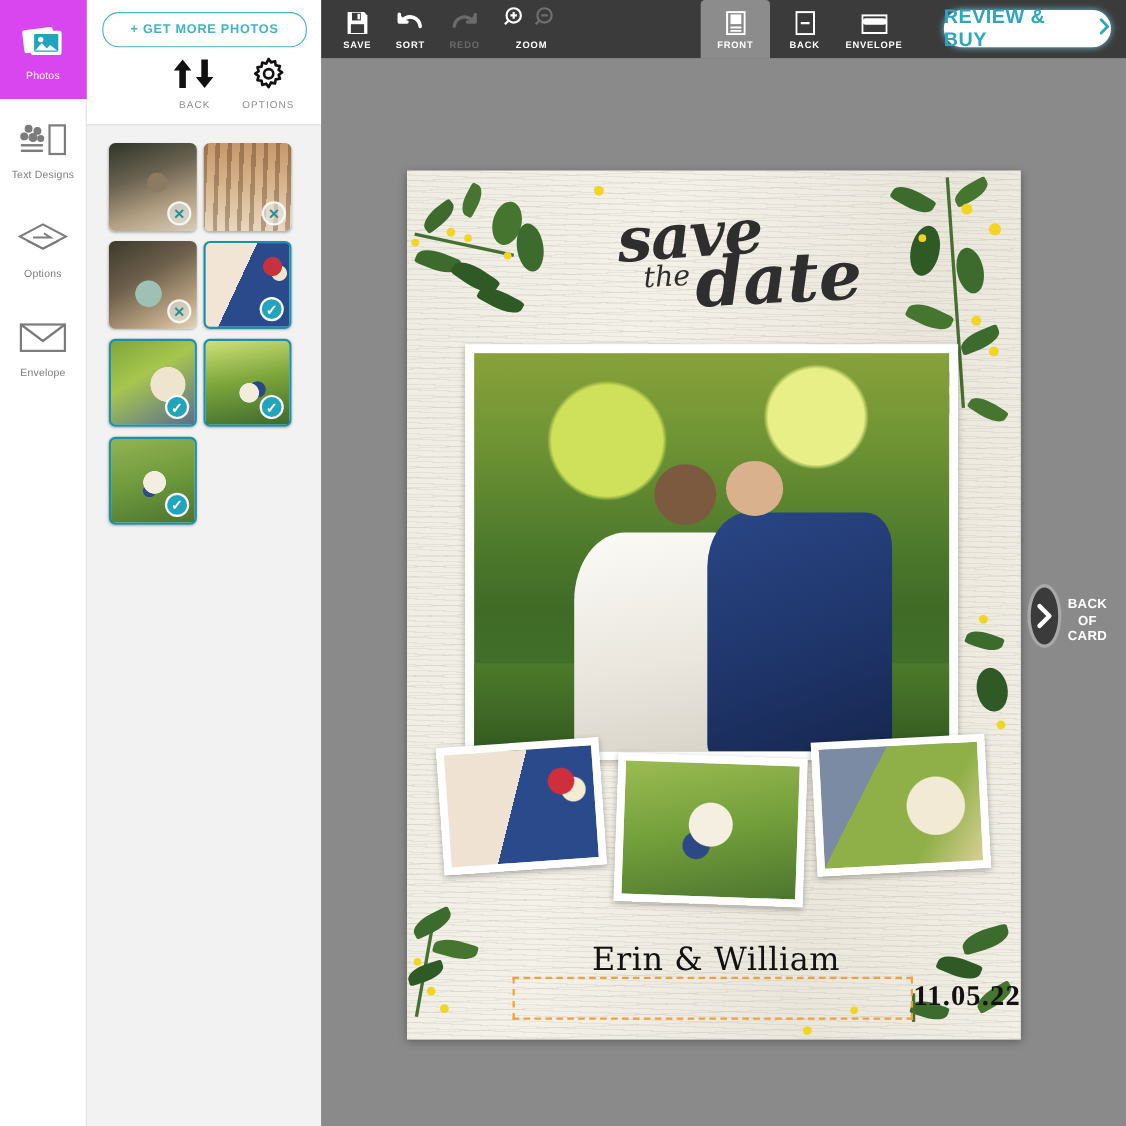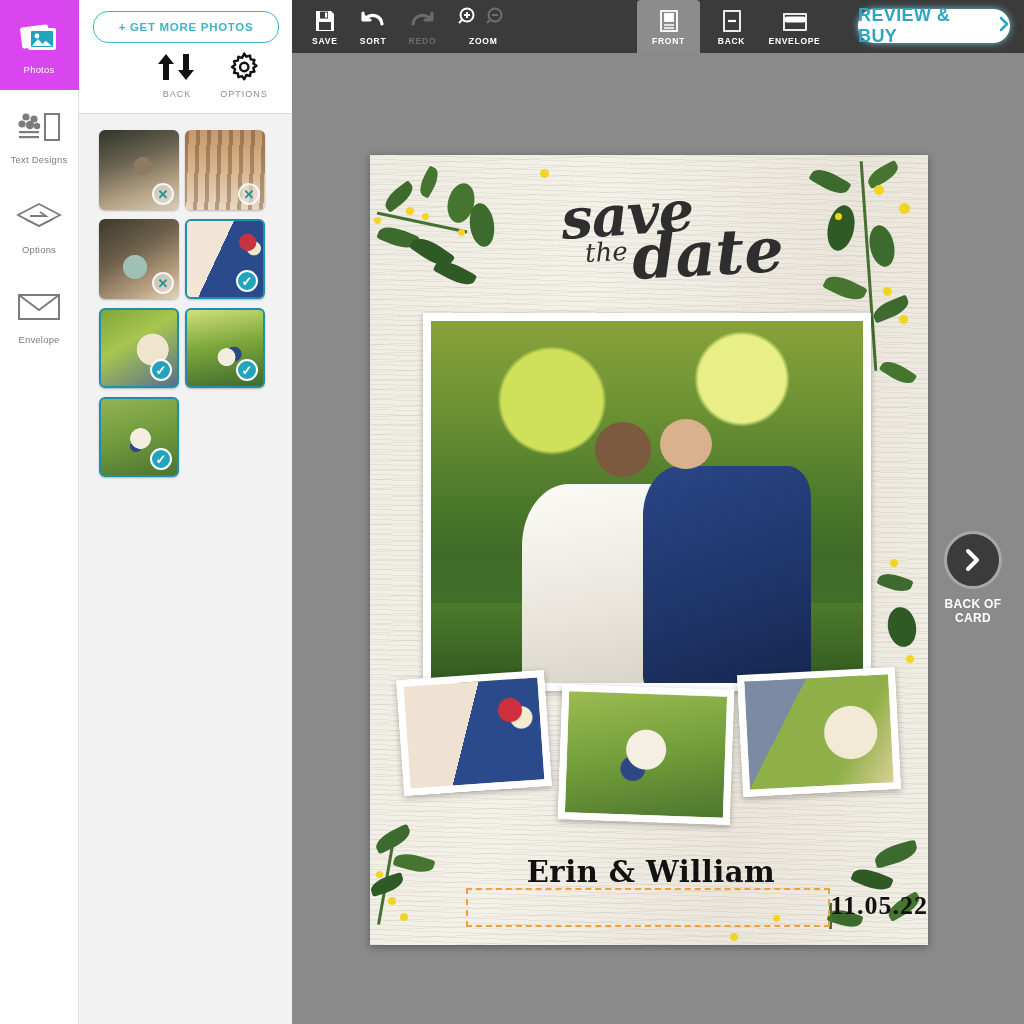--- a/index.html
+++ b/index.html
@@ -195,37 +195,37 @@
       radial-gradient(circle at 50% 46%,#f4efe1 0 19%,transparent 20%),
       radial-gradient(circle at 42% 62%,#2d4885 0 10%,transparent 11%),
       linear-gradient(168deg,#9cbb52 0%,#74a03b 48%,#4d762f 100%);}
   #pol3 { left:370px; top:516px; width:158px; height:122px; transform:rotate(-3deg);
     background:
       radial-gradient(circle at 72% 52%,#f3ead6 0 22%,transparent 23%),
       linear-gradient(120deg,#7b8ba3 0 30%,#8fb048 30% 70%,#d8cf96 100%);}
 
   #names {
     position:absolute; left:4px; right:0; top:700px; text-align:center;
-    font-family:"DejaVu Serif", serif; font-weight:bold; font-size:29px;
+    font-family:"DejaVu Serif", serif; font-weight:normal; font-size:29px;
     color:#111; letter-spacing:.5px;
   }
   #datebox {
     position:absolute; left:96px; top:733px; width:364px; height:39px;
     border:2px dashed #f0a13c;
   }
   #date-txt {
     position:absolute; left:0; right:0; top:736px; text-align:right;
     font-family:Liberation Serif, serif; font-weight:bold; font-size:26px;
     color:#111; letter-spacing:1px;
   }
 
   
   #backcard {
     position:absolute; right:12px; top:478px; width:78px;
-    display:flex; flex-direction:column; align-items:center; cursor:pointer;
+    display:flex; flex-direction:row; align-items:center; cursor:pointer;
   }
   #backcard-circ {
     width:58px; height:58px; border-radius:50%; background:#3b3b3b;
     border:3px solid #a8a8a8; display:flex; align-items:center; justify-content:center;
   }
   #backcard-lbl { color:#fff; font-size:12px; font-weight:bold; text-align:center; line-height:1.2; margin-top:8px; letter-spacing:.3px;}
 </style>
 </head>
 <body>
 

